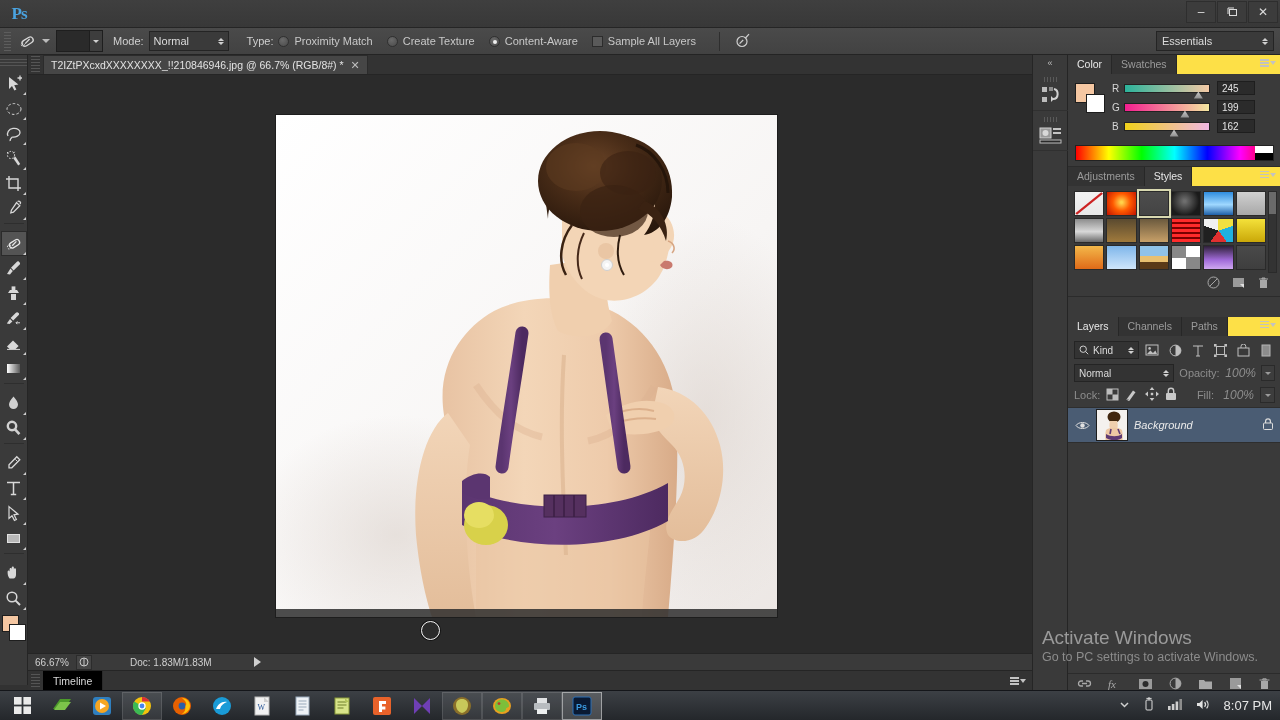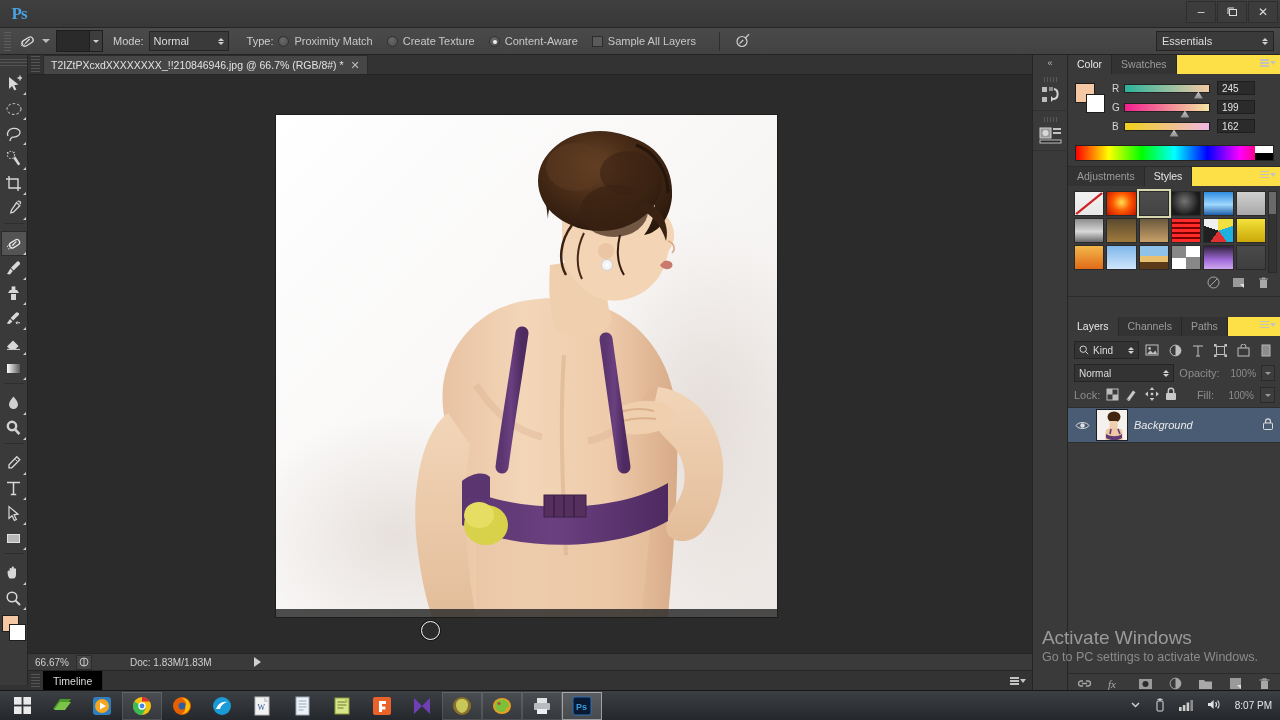--- a/index.html
+++ b/index.html
@@ -229,21 +229,21 @@
 
   
   .filter-row { display:flex; align-items:center; padding:5px 5px 3px 6px; gap:4px;}
   .kind-box { width:66px;height:18px;background:#333;border:1px solid #242424;
      display:flex;align-items:center;padding:0 4px;gap:4px;color:#ddd;font-size:10px;}
   .ficon { width:19px;height:18px;display:flex;align-items:center;justify-content:center;}
   .blend-row { display:flex;align-items:center;padding:2px 5px 3px 6px; gap:5px;}
   .blend-sel { width:108px;height:18px;background:#333;border:1px solid #242424;color:#ddd;
      font-size:10px;display:flex;align-items:center;justify-content:space-between;padding:0 4px;}
   .dim { color:#8d8d8d; }
-  .num-box { width:34px;height:16px;color:#8d8d8d;font-size:10px;display:flex;align-items:center;justify-content:flex-end;}
+  .num-box { width:34px;height:16px;color:#8d8d8d;font-size:12px;display:flex;align-items:center;justify-content:flex-end;font-style:italic;}
   .numdrop { width:15px;height:16px;background:#3d3d3d;border:1px solid #2a2a2a;display:flex;align-items:center;justify-content:center;}
   .lock-row { display:flex;align-items:center;padding:2px 5px 4px 6px; gap:6px;}
   .layer-row {
     display:flex; align-items:center; height:36px; background:#4a5c73;
     border-top:1px solid #2e2e2e; border-bottom:1px solid #2e2e2e; padding:0 6px; gap:6px;
   }
   .eye { width:16px;height:16px;display:flex;align-items:center;justify-content:center;}
   .layer-thumb { width:32px;height:32px; border:1px solid #1d1d1d; overflow:hidden; background:#fff;}
   .layer-name { flex:1; font-style:italic; font-size:11px; color:#eaeaea; }
   .layers-footer {
@@ -258,21 +258,21 @@
 
   
   .taskbar {
     position:absolute; left:0; bottom:0; width:1280px; height:30px;
     background:linear-gradient(#3c4045,#24272b); border-top:1px solid #14161a;
     display:flex; align-items:center; padding-left:2px;
   }
   .tb-btn { width:40px;height:28px;display:flex;align-items:center;justify-content:center;}
   .tb-btn.run { background:rgba(255,255,255,.08); box-shadow:inset 0 0 0 1px rgba(255,255,255,.12);}
   .tb-btn.active { background:rgba(255,255,255,.16); box-shadow:inset 0 0 0 1px rgba(255,255,255,.45);}
-  .tray { margin-left:auto; display:flex; align-items:center; gap:13px; padding-right:8px; color:#e6e6e6; font-size:10px;}
+  .tray { margin-left:auto; display:flex; align-items:center; gap:13px; padding-right:8px; color:#e6e6e6; font-size:13px;}
 </style>
 </head>
 <body>
 
 <div class="app">
 
   <div class="menubar">
     <div class="ps-logo">Ps</div>
     <div class="win-buttons">
       <div class="win-btn">–</div>

